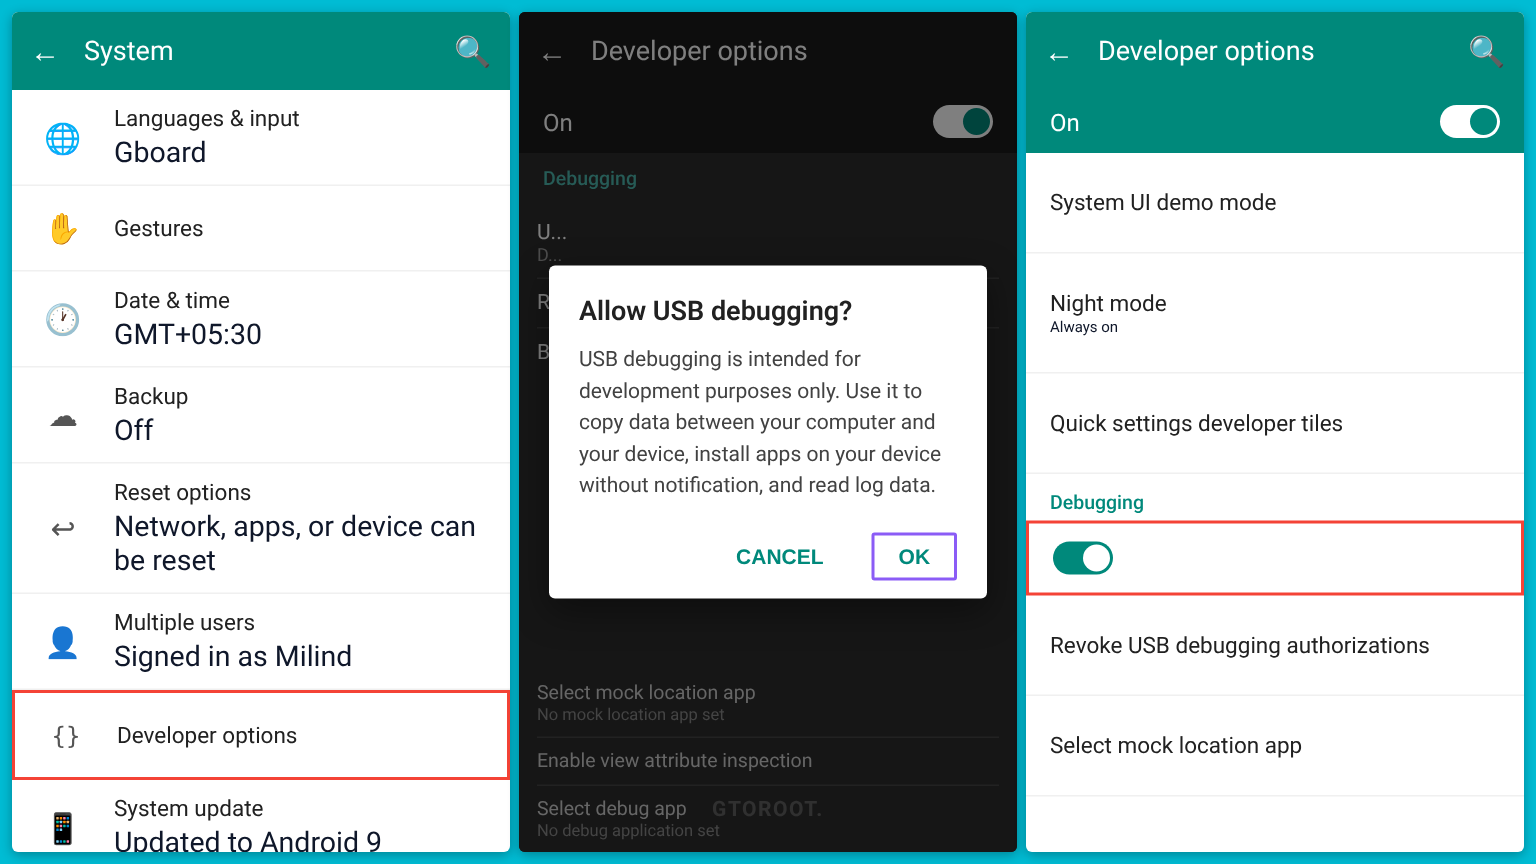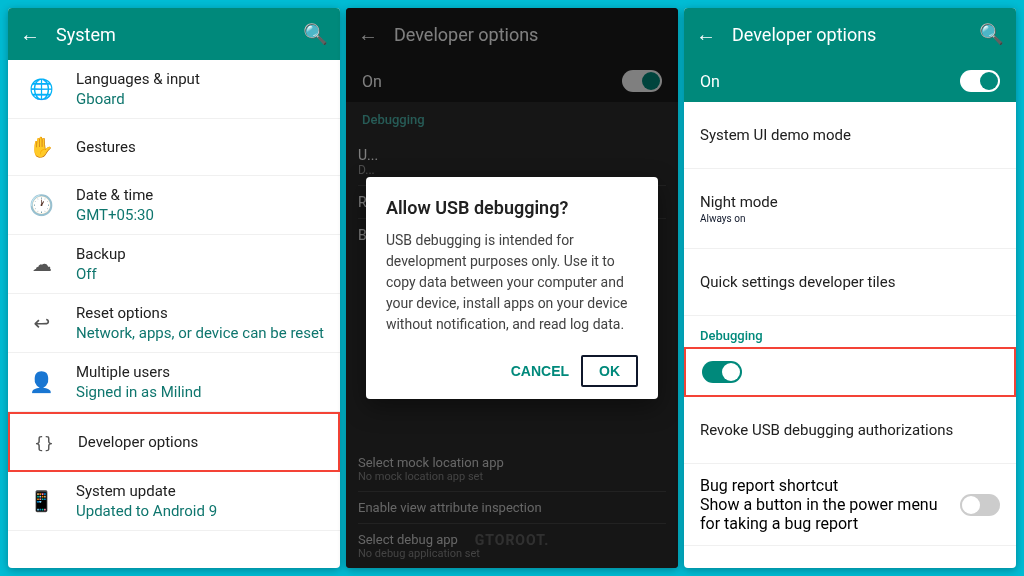--- a/index.html
+++ b/index.html
@@ -113,22 +113,22 @@
     }
     .list-item .item-text {
       flex: 1;
     }
     .list-item .item-title {
       font-size: 15px;
       color: #212121;
       font-weight: 400;
     }
     .list-item .item-subtitle {
-      font-size: 15px;
-      color: #0f766e;
+      font-size: 19px;
+      color: #0f172a;
       margin-top: 2px;
     }
     .list-item.highlighted {
       border: 2px solid #F44336;
     }
     
     .screen-content {
       flex: 1;
       overflow: hidden;
     }
@@ -156,38 +156,38 @@
     }
     .dialog-body {
       font-size: 14px;
       color: #424242;
       line-height: 1.5;
       margin-bottom: 20px;
     }
     .dialog-actions {
       display: flex;
       justify-content: flex-end;
-      gap: 0;
+      gap: 20px;
     }
     .dialog-btn {
       padding: 8px 12px;
       border: none;
       background: transparent;
       font-size: 14px;
       font-weight: 600;
       cursor: pointer;
       border-radius: 2px;
       text-transform: uppercase;
     }
     .dialog-btn.cancel {
       color: #00897B;
     }
     .dialog-btn.ok {
       color: #00897B;
-      border: 2px solid #0f172a;
+      border: 2px solid #8b5cf6;
       padding: 6px 16px;
     }
     
     .s3-item {
       padding: 24px 16px;
       border-bottom: 1px solid #f0f0f0;
       flex-shrink: 0;
     }
     .s3-item .s3-title {
       font-size: 15px;
@@ -455,29 +455,20 @@
       <div class="s3-item-row highlighted">
         <div class="toggle-green">
           <div class="tg-knob"></div>
         </div>
       </div>
 
       <div class="s3-item">
         <div class="s3-title">Revoke USB debugging authorizations</div>
       </div>
 
-      <div class="s3-item-row">
-        <div class="text-block">
-          <div class="s3-title">Bug report shortcut</div>
-          <div class="s3-sub">Show a button in the power menu for taking a bug report</div>
-        </div>
-        <div class="toggle-grey">
-          <div class="tg-knob"></div>
-        </div>
-      </div>
 
       <div class="s3-item">
         <div class="s3-title">Select mock location app</div>
       </div>
     </div>
   </div>
 
 </div>
 
 </body></html>

